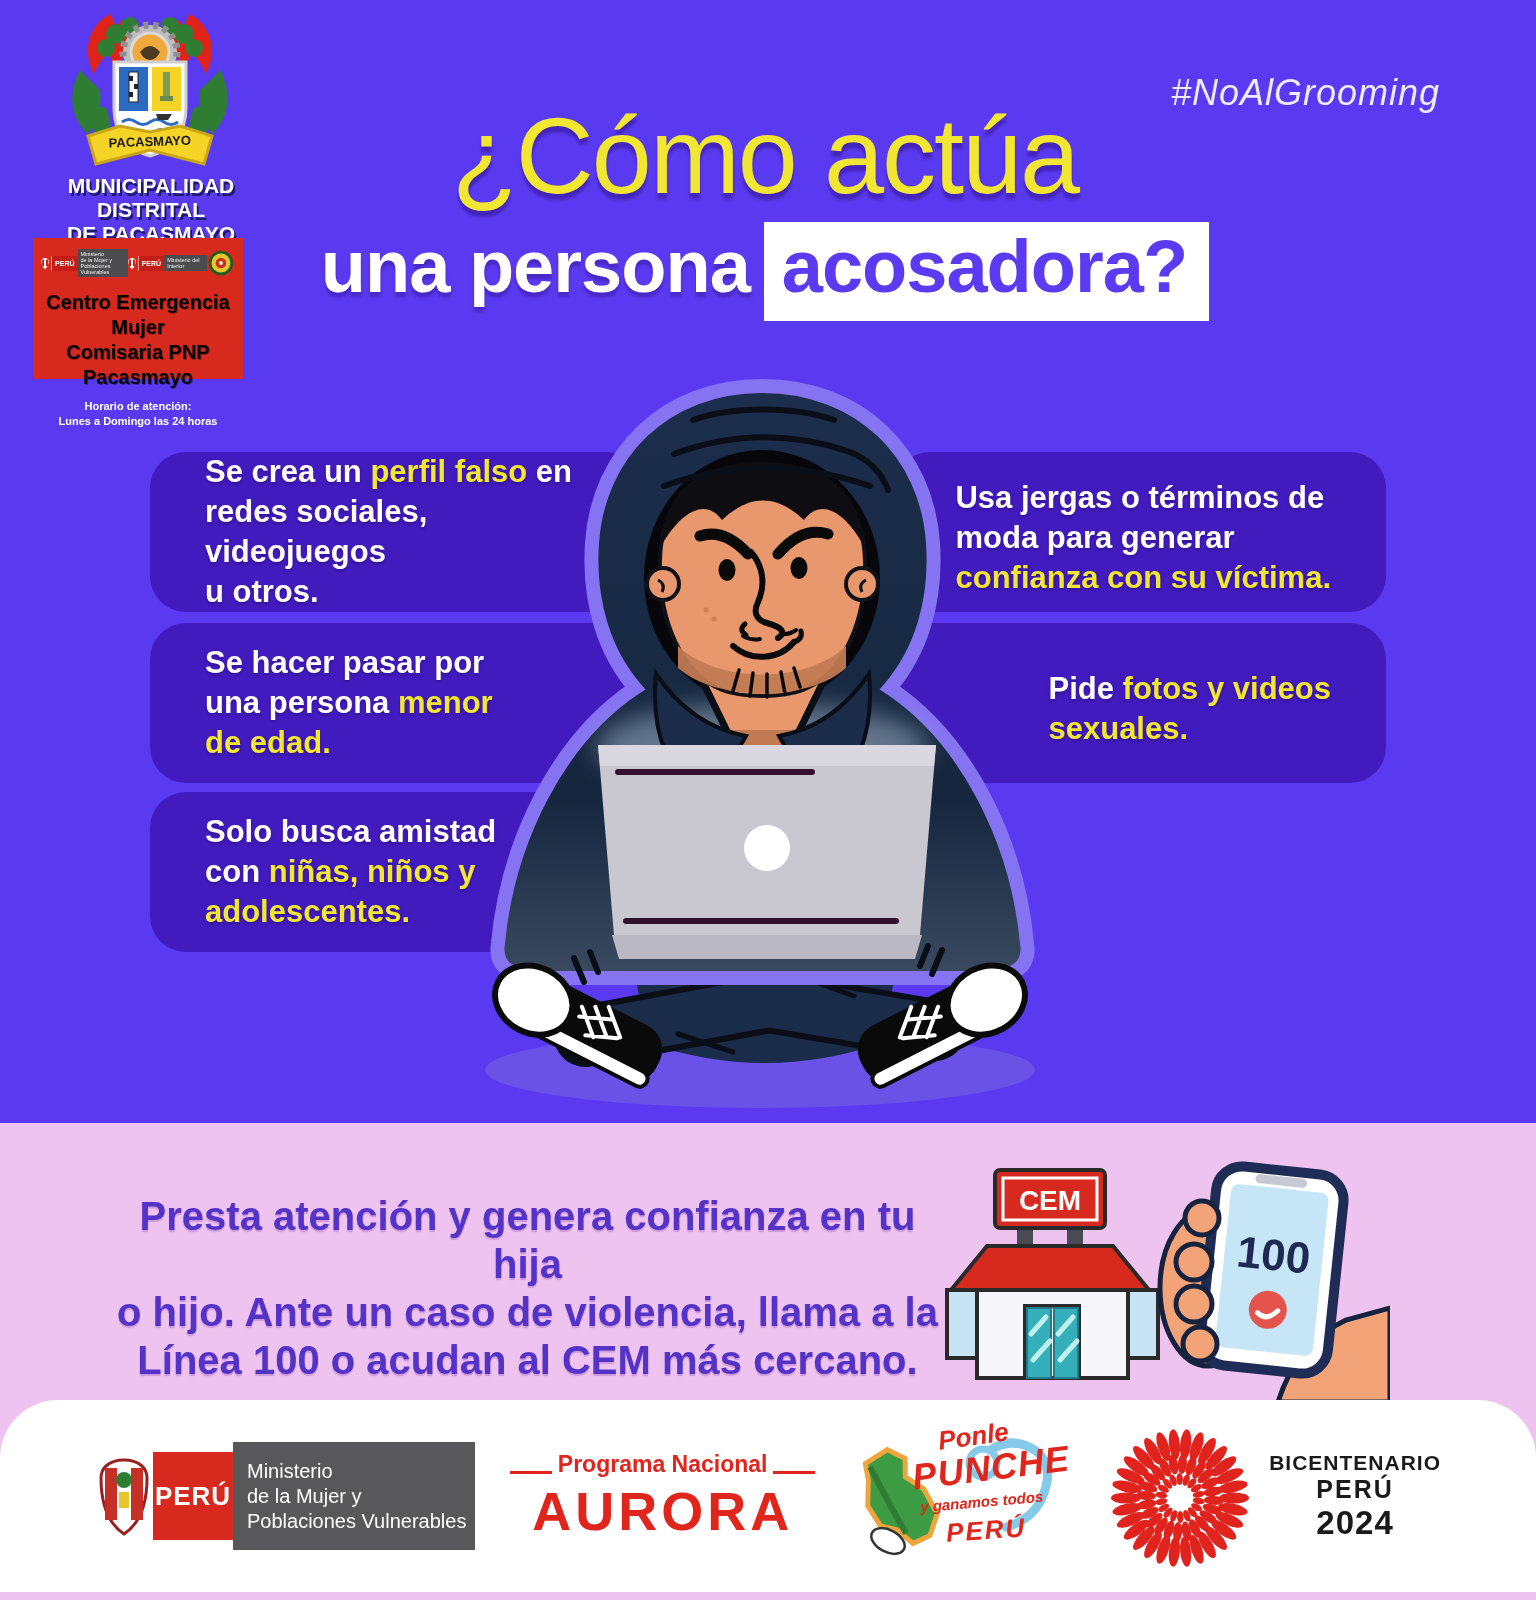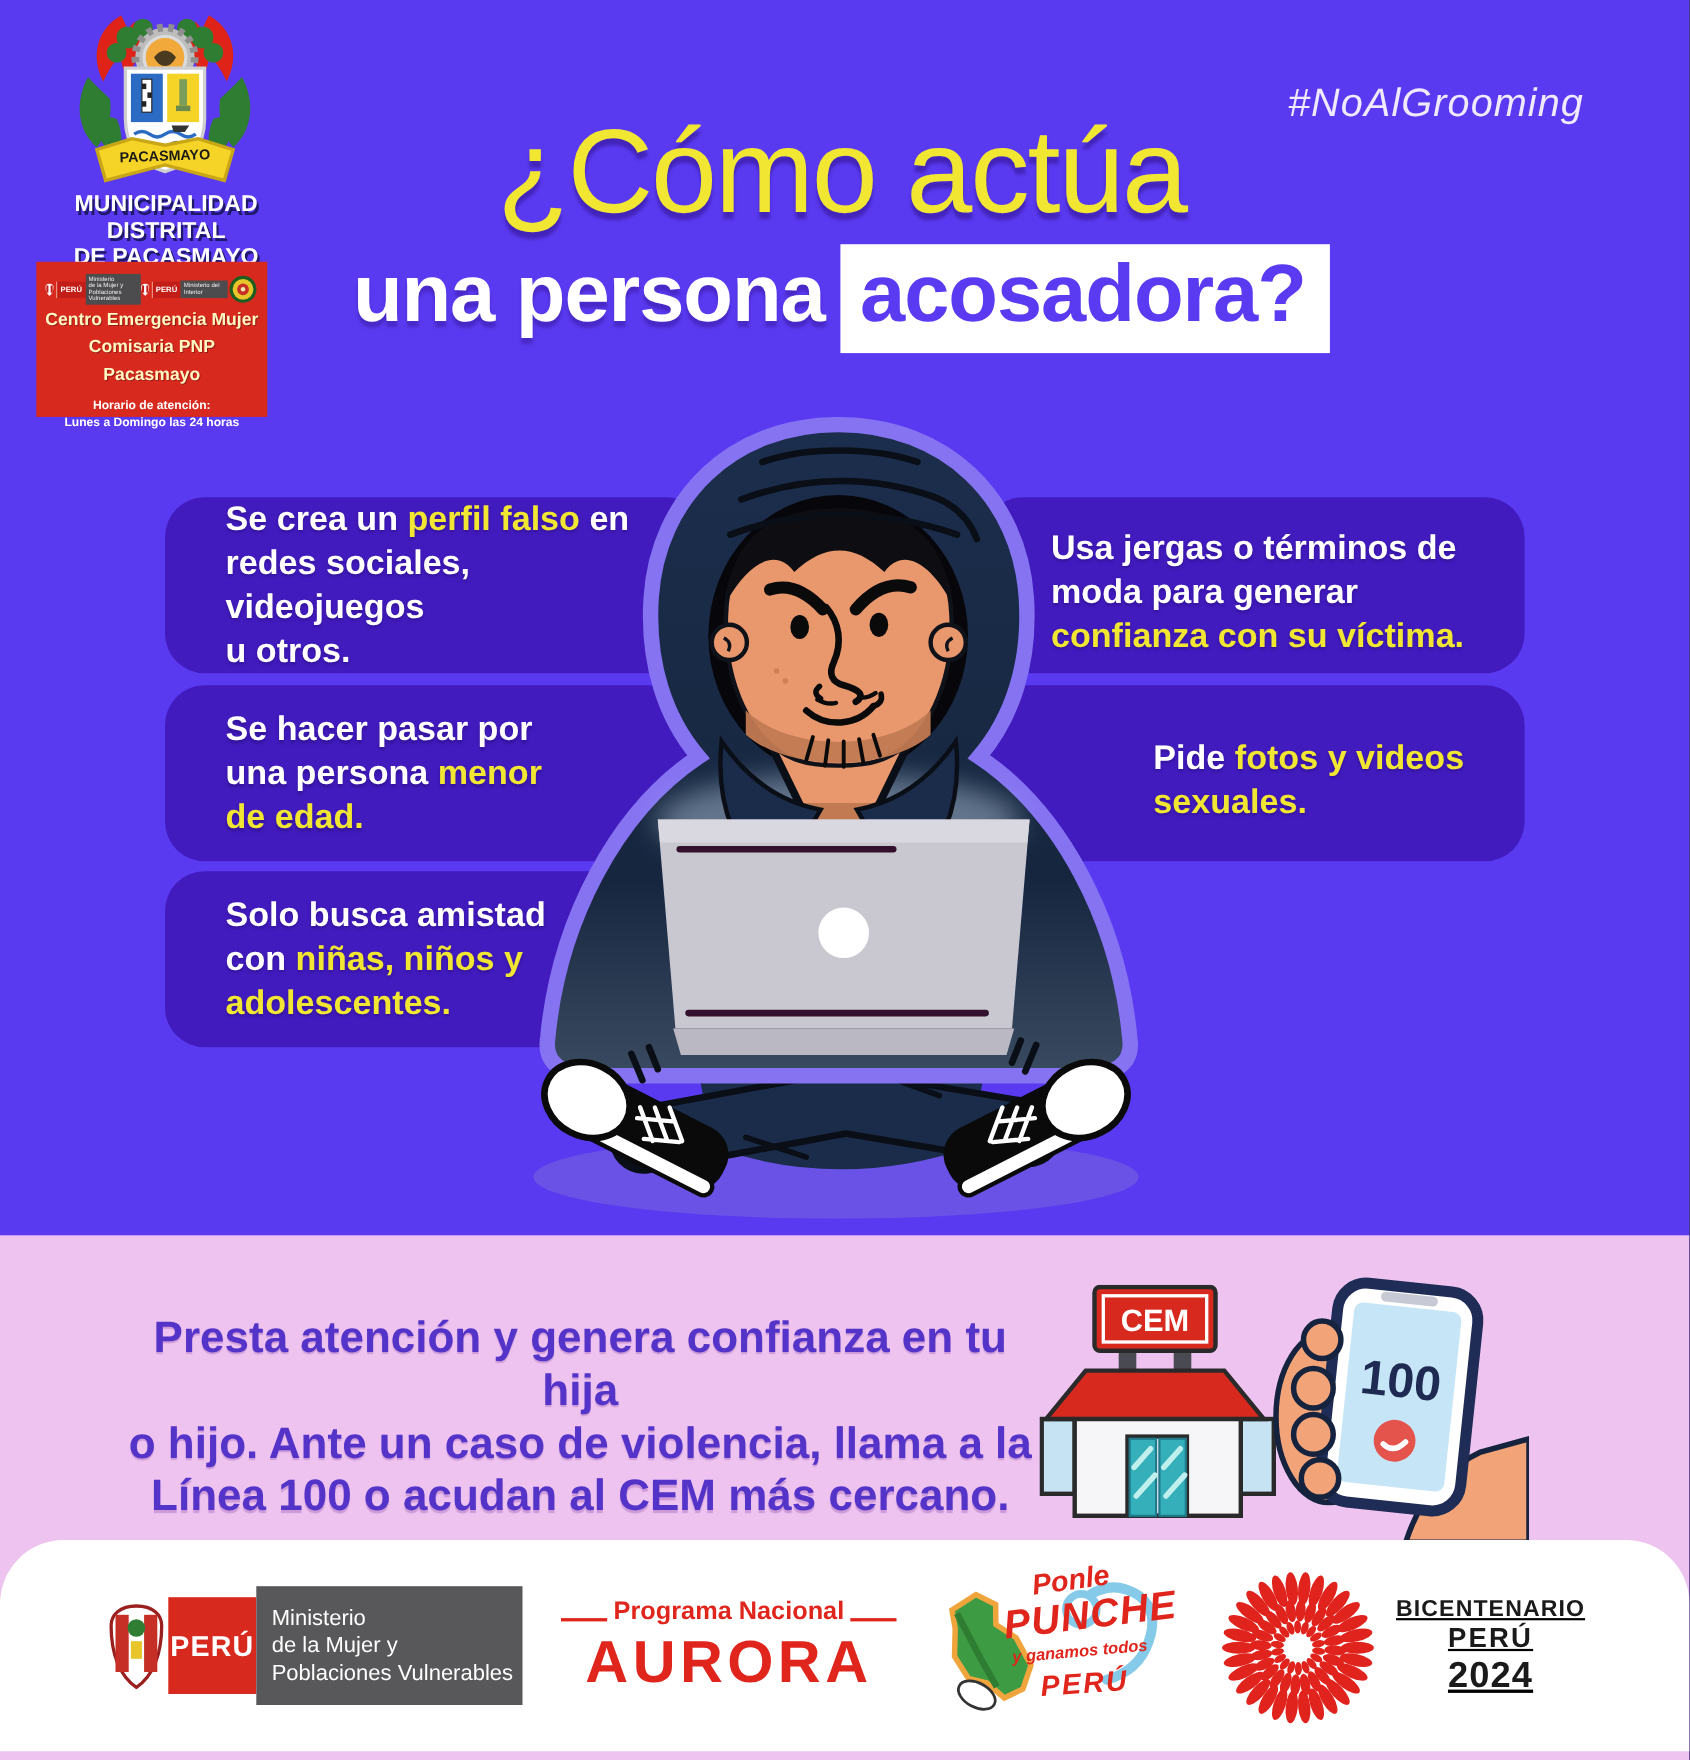--- a/index.html
+++ b/index.html
@@ -19,21 +19,21 @@
     color:#EFEAFF;letter-spacing:1px;}
   .cem-box{position:absolute;left:33px;top:238px;width:210px;height:141px;background:#D8291F;
     box-sizing:border-box;padding:10px 8px 0 8px;text-align:center;}
   .cem-box .logos{display:flex;align-items:center;justify-content:space-between;height:30px;}
   .minilogo{display:flex;align-items:center;height:22px;}
   .minilogo .mcrest{width:11px;height:15px;margin-right:2px;}
   .minilogo .mperu{background:#C21E17;color:#fff;font-size:7px;font-weight:bold;
     padding:4px 3px;border-left:1px solid #E98;line-height:7px;}
   .minilogo .mgray{background:#4C4C4E;color:#EEE;font-size:5.5px;line-height:6px;text-align:left;
     padding:2px 3px;white-space:pre-line;min-width:34px;}
-  .cem-title{color:#fef9c3;font-weight:bold;font-size:16px;line-height:25px;margin-top:0;
+  .cem-title{color:#000000;font-weight:bold;font-size:20px;line-height:25px;margin-top:12px;
     text-shadow:1px 1px 0 rgba(0,0,0,.3);}
   .cem-sched{color:#FFF;font-weight:bold;font-size:11px;line-height:15px;margin-top:9px;}
   
   .title{position:absolute;left:255px;top:100px;width:1020px;text-align:center;}
   .title .l1{font-size:108px;line-height:112px;font-weight:normal;color:#F1E733;letter-spacing:-2px;
     text-shadow:0 6px 3px rgba(40,10,120,.45);}
   .title .l2{margin-top:10px;font-size:74px;line-height:80px;font-weight:bold;color:#FFFFFF;
     letter-spacing:-1px;text-shadow:0 5px 3px rgba(40,10,120,.35);}
   .title .hl-box{display:inline-block;background:#FFFFFF;color:#5B3BF2;padding:5px 22px 14px 18px;
     margin-left:14px;text-shadow:none;}
@@ -67,21 +67,21 @@
   .punche{position:relative;width:220px;height:155px;}
   .punche svg{position:absolute;left:0;top:0;}
   .punche .t1{position:absolute;left:88px;top:2px;color:#E0251C;font-size:26px;font-weight:bold;
     font-style:italic;transform:rotate(-8deg);}
   .punche .t2{position:absolute;left:62px;top:28px;color:#E0251C;font-size:36px;font-weight:bold;
     font-style:italic;transform:rotate(-7deg);letter-spacing:1px;}
   .punche .t3{position:absolute;left:70px;top:74px;color:#E0251C;font-size:15px;font-style:italic;
     font-weight:bold;transform:rotate(-5deg);}
   .punche .t4{position:absolute;left:96px;top:96px;color:#E0251C;font-size:26px;font-weight:bold;
     font-style:italic;transform:rotate(-4deg);letter-spacing:2px;}
-  .bicent{display:flex;align-items:center;gap:14px;text-decoration:underline;}
+  .bicent{display:flex;align-items:center;gap:14px;}
   .bicent .txt{text-align:center;color:#1A1A1A;}
   .bicent .b1{font-size:21px;font-weight:bold;letter-spacing:1px;}
   .bicent .b2{font-size:25px;font-weight:bold;letter-spacing:2px;}
   .bicent .b3{font-size:33px;font-weight:bold;letter-spacing:1px;}
 </style>
 </head>
 <body>
 
 <div class="poster">
 

